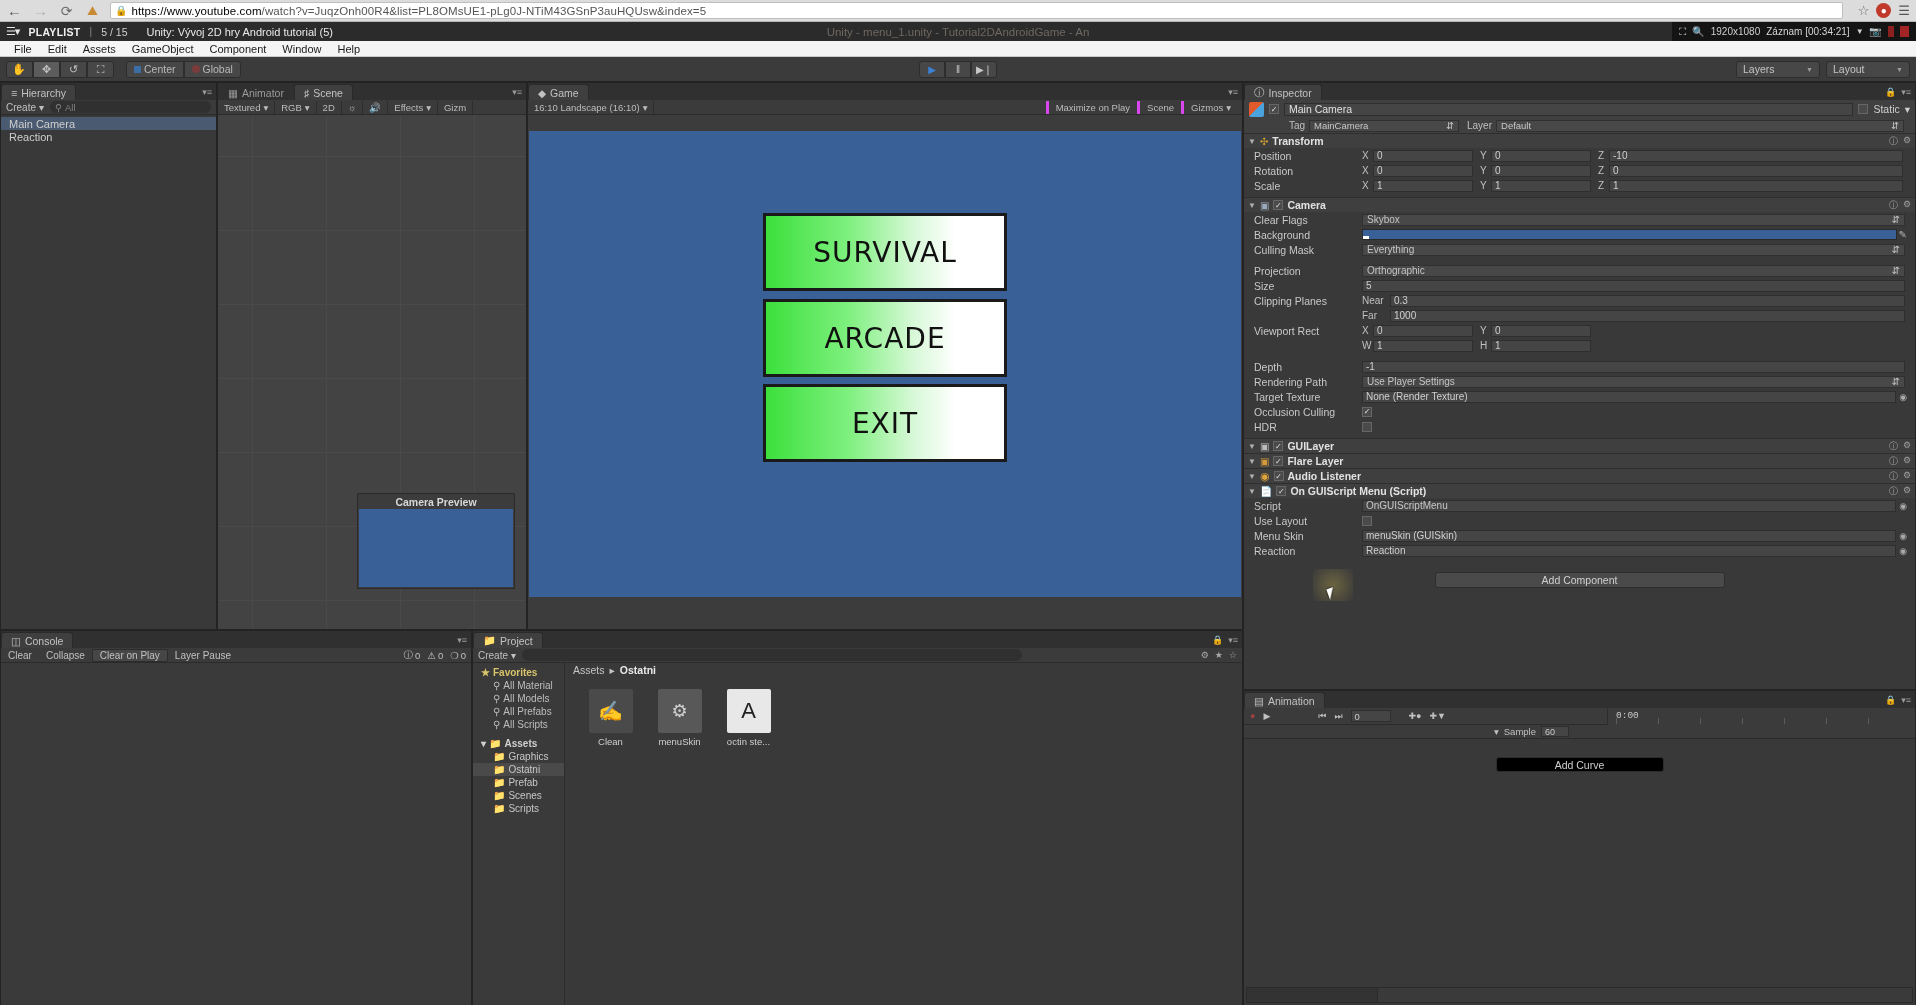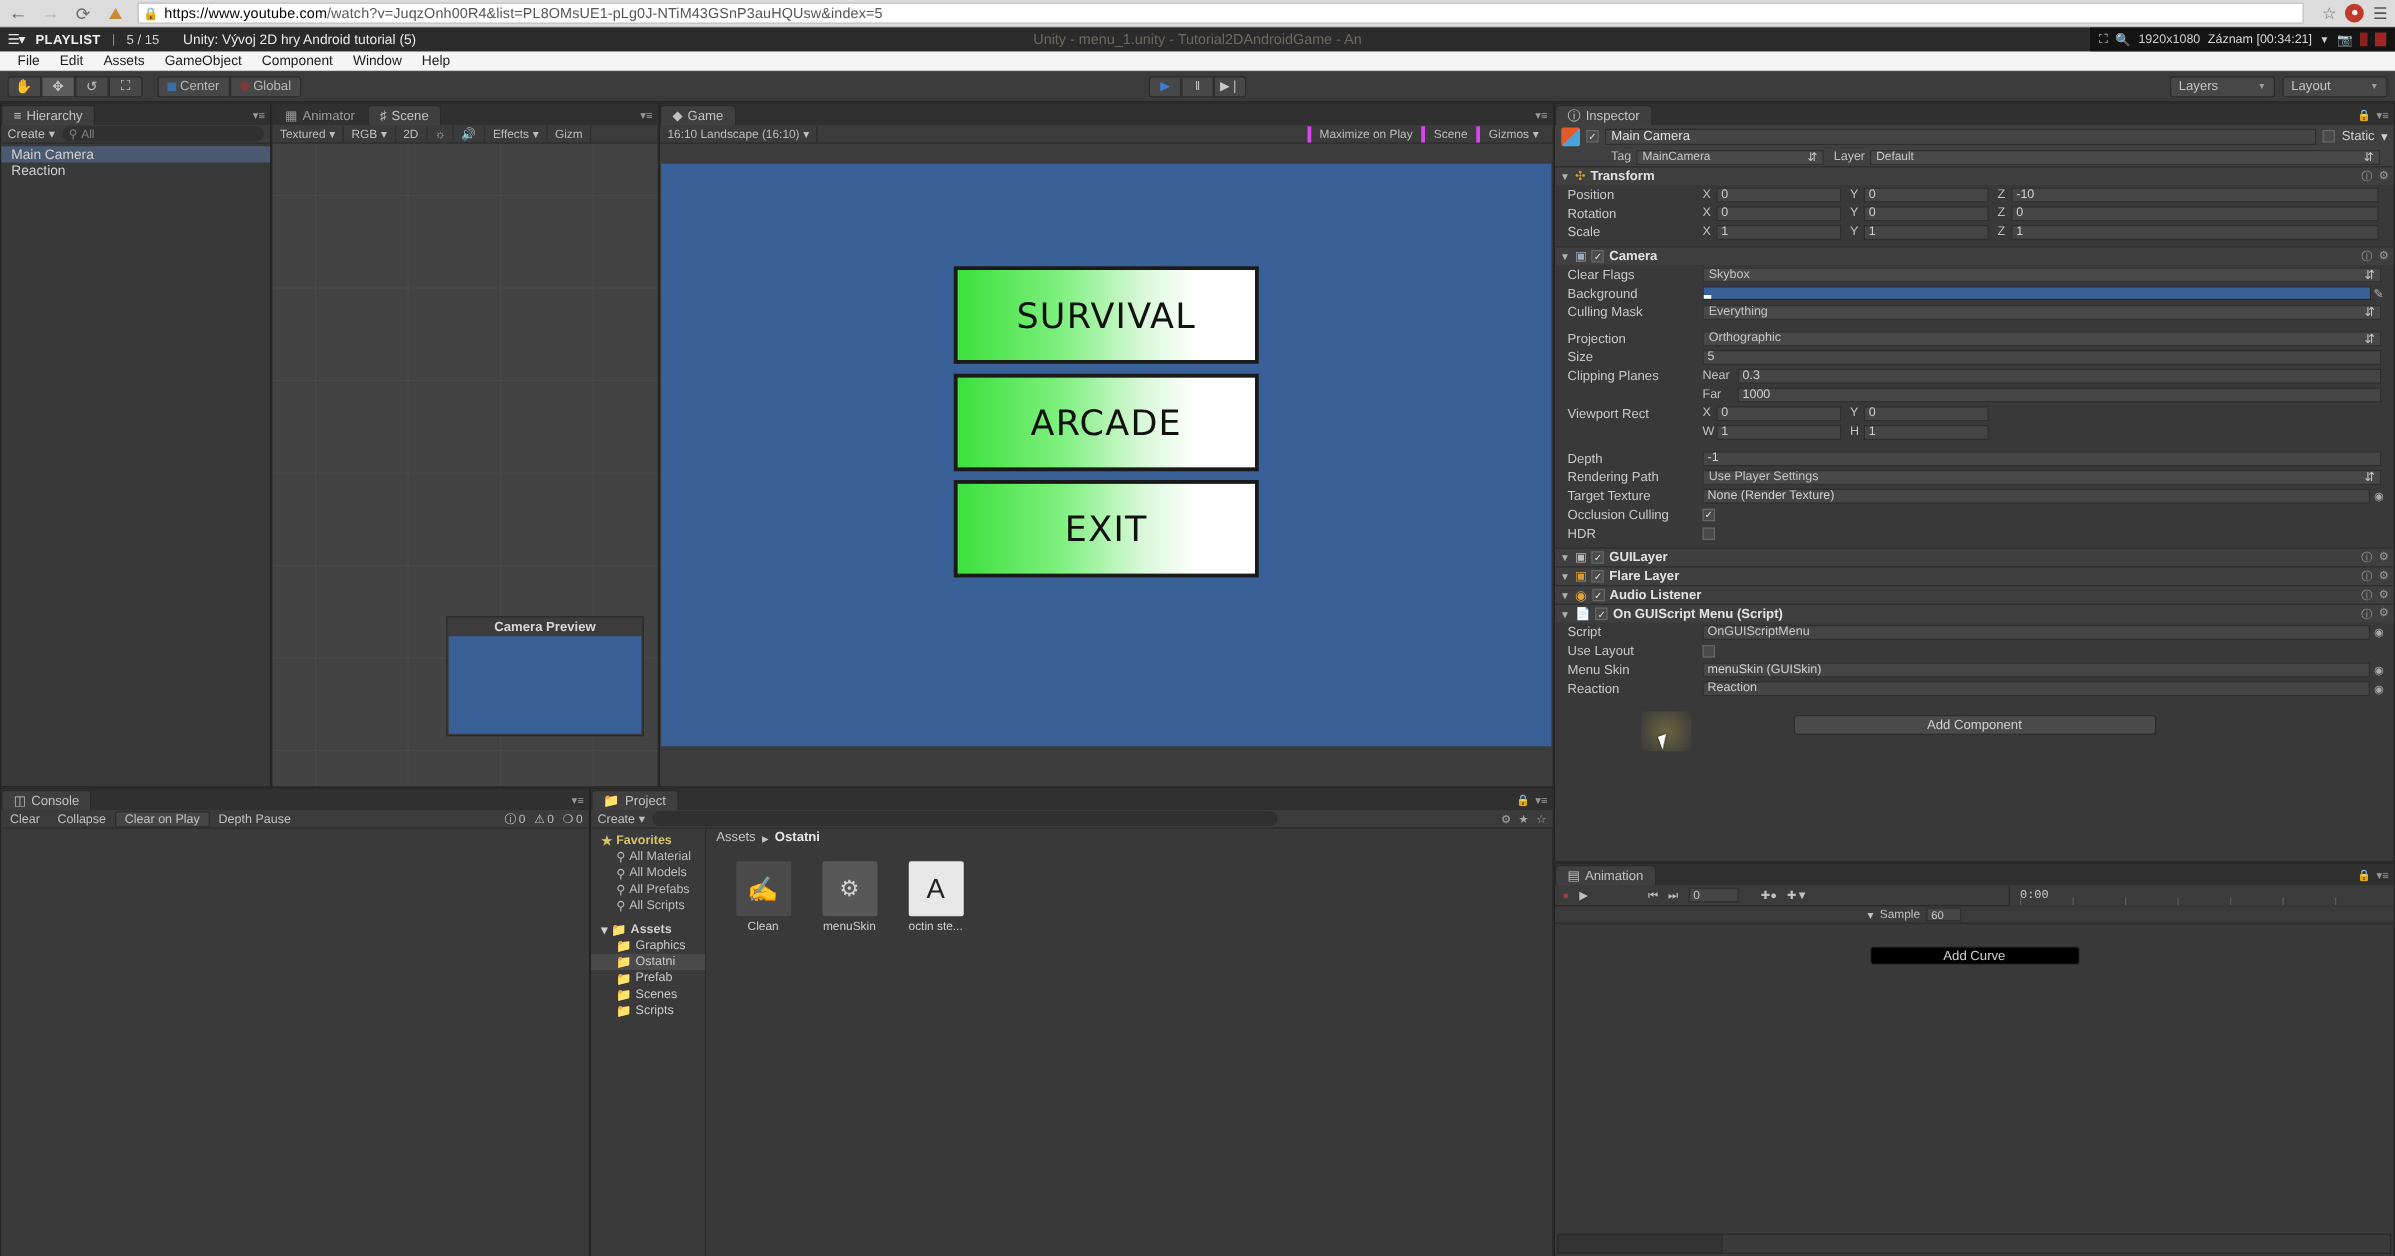--- a/index.html
+++ b/index.html
@@ -448,21 +448,21 @@
       <div class="tab">
         <span>◫</span>
         <span>Console</span>
       </div>
       <span class="opts">▾≡</span>
     </div>
     <div class="c-toolbar">
       <div class="cb">Clear</div>
       <div class="cb">Collapse</div>
       <div class="cb boxed">Clear on Play</div>
-      <div class="cb">Depth Pause</div>
+      <div class="cb">Layer Pause</div>
       <div class="c-counts">
         <div class="ci">
           <span>ⓘ</span>
           <span>0</span>
         </div>
         <div class="ci">
           <span>⚠</span>
           <span>0</span>
         </div>
         <div class="ci">

